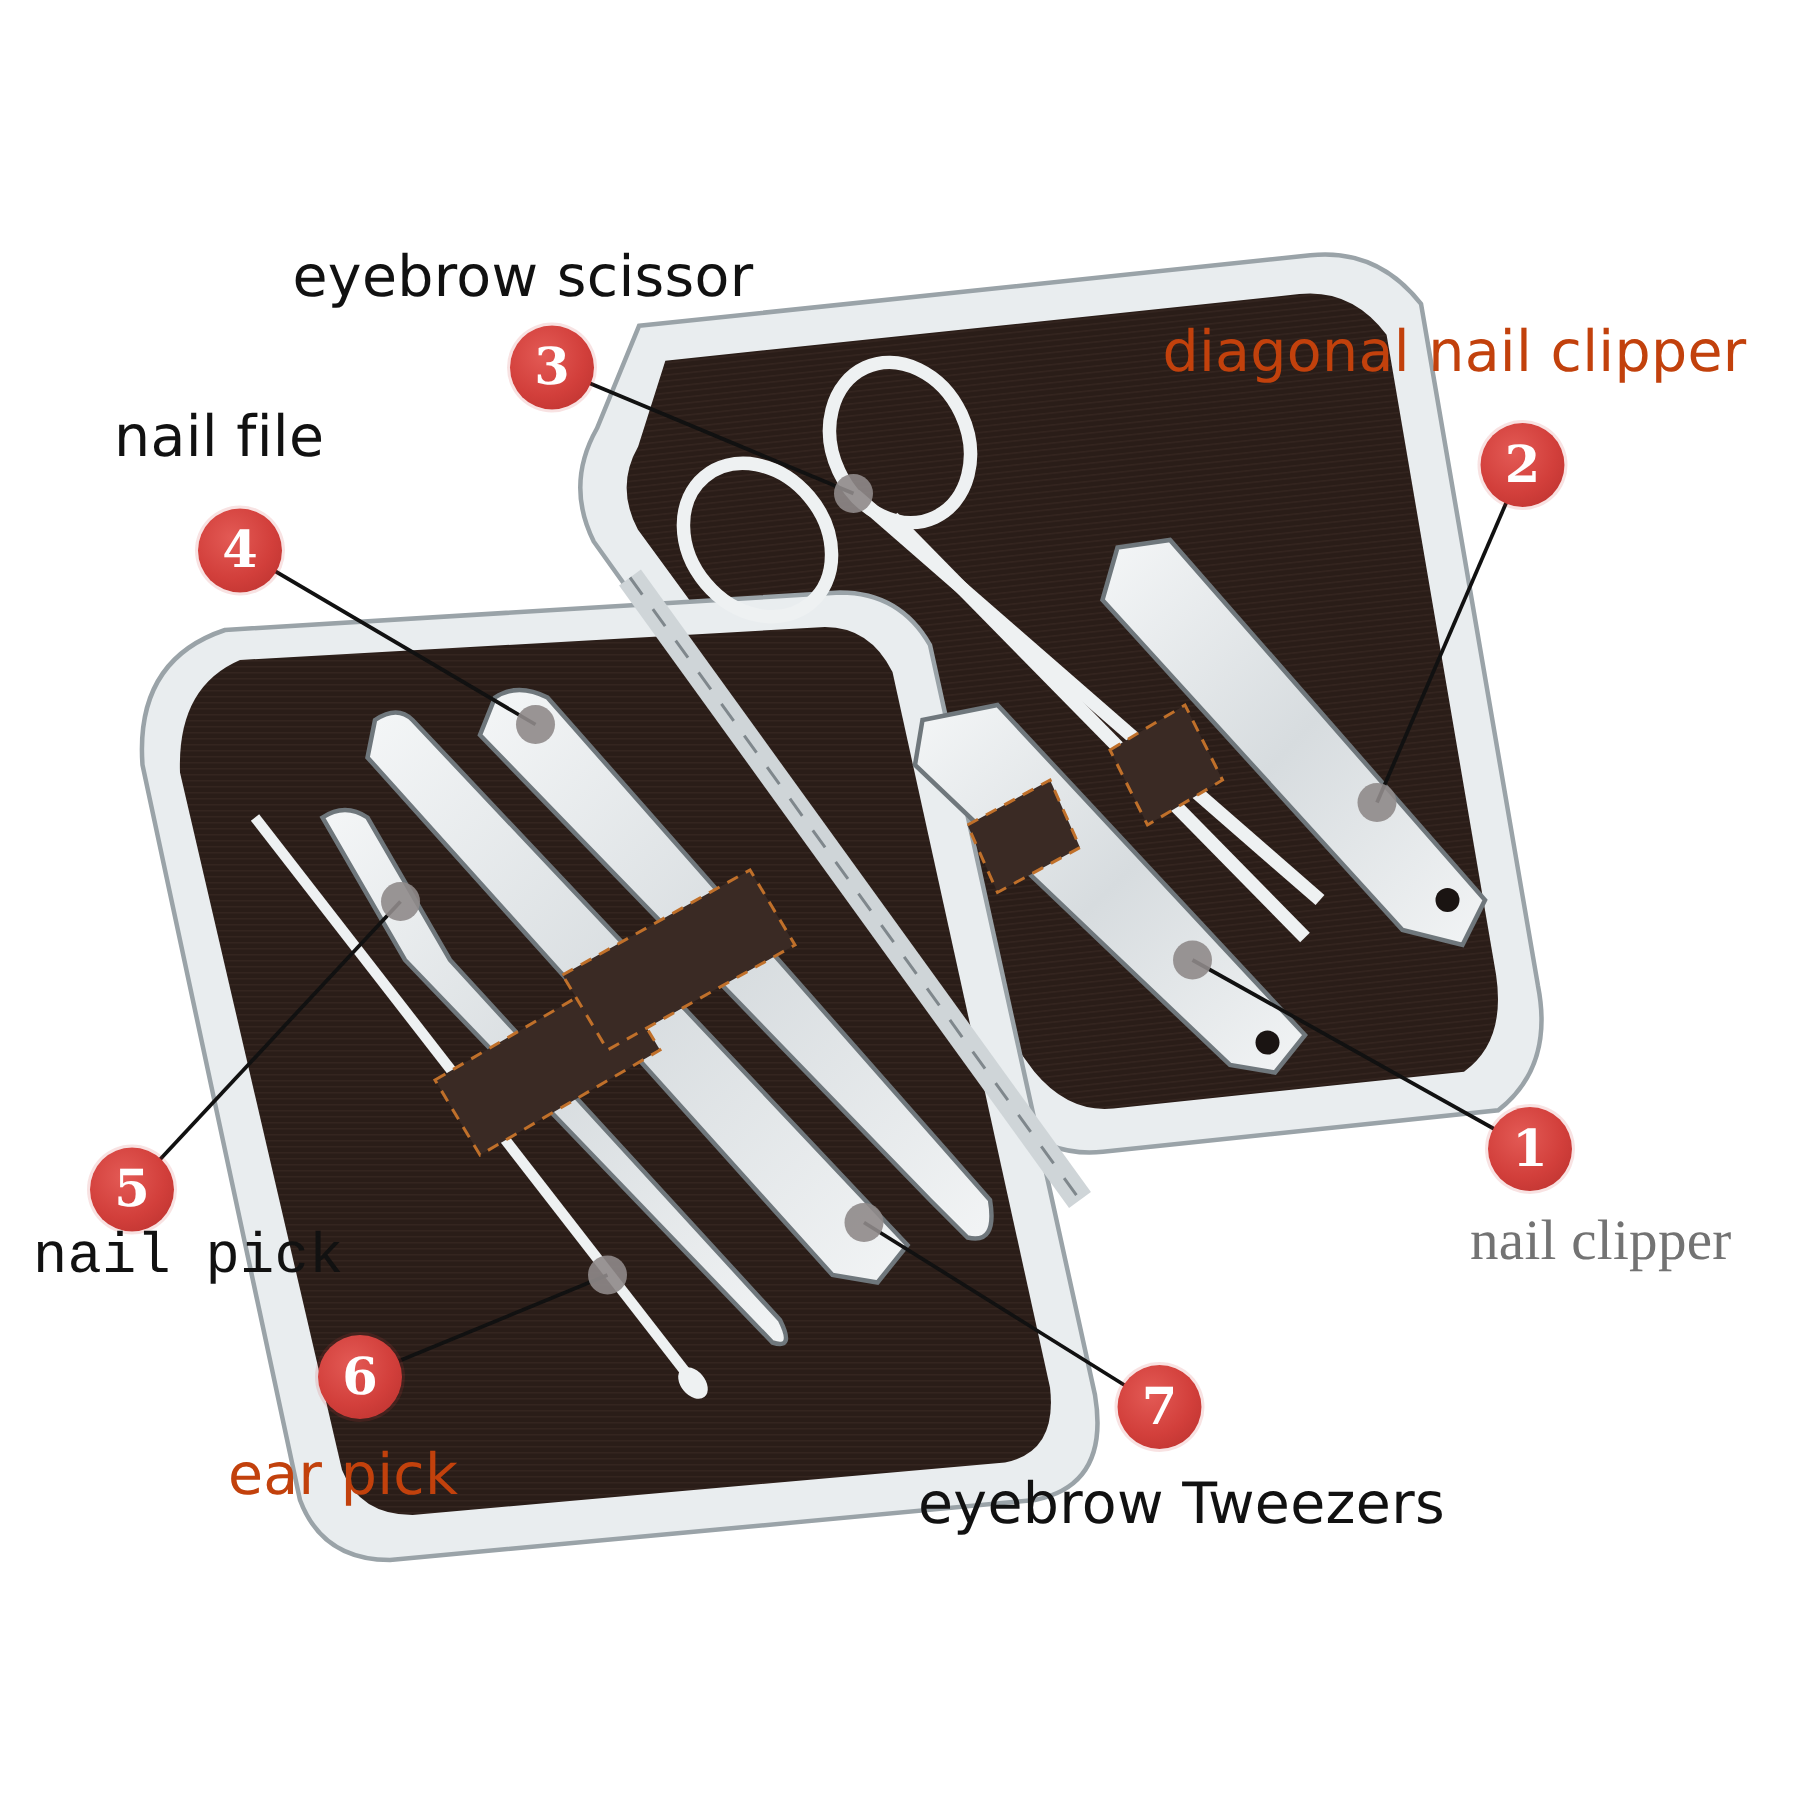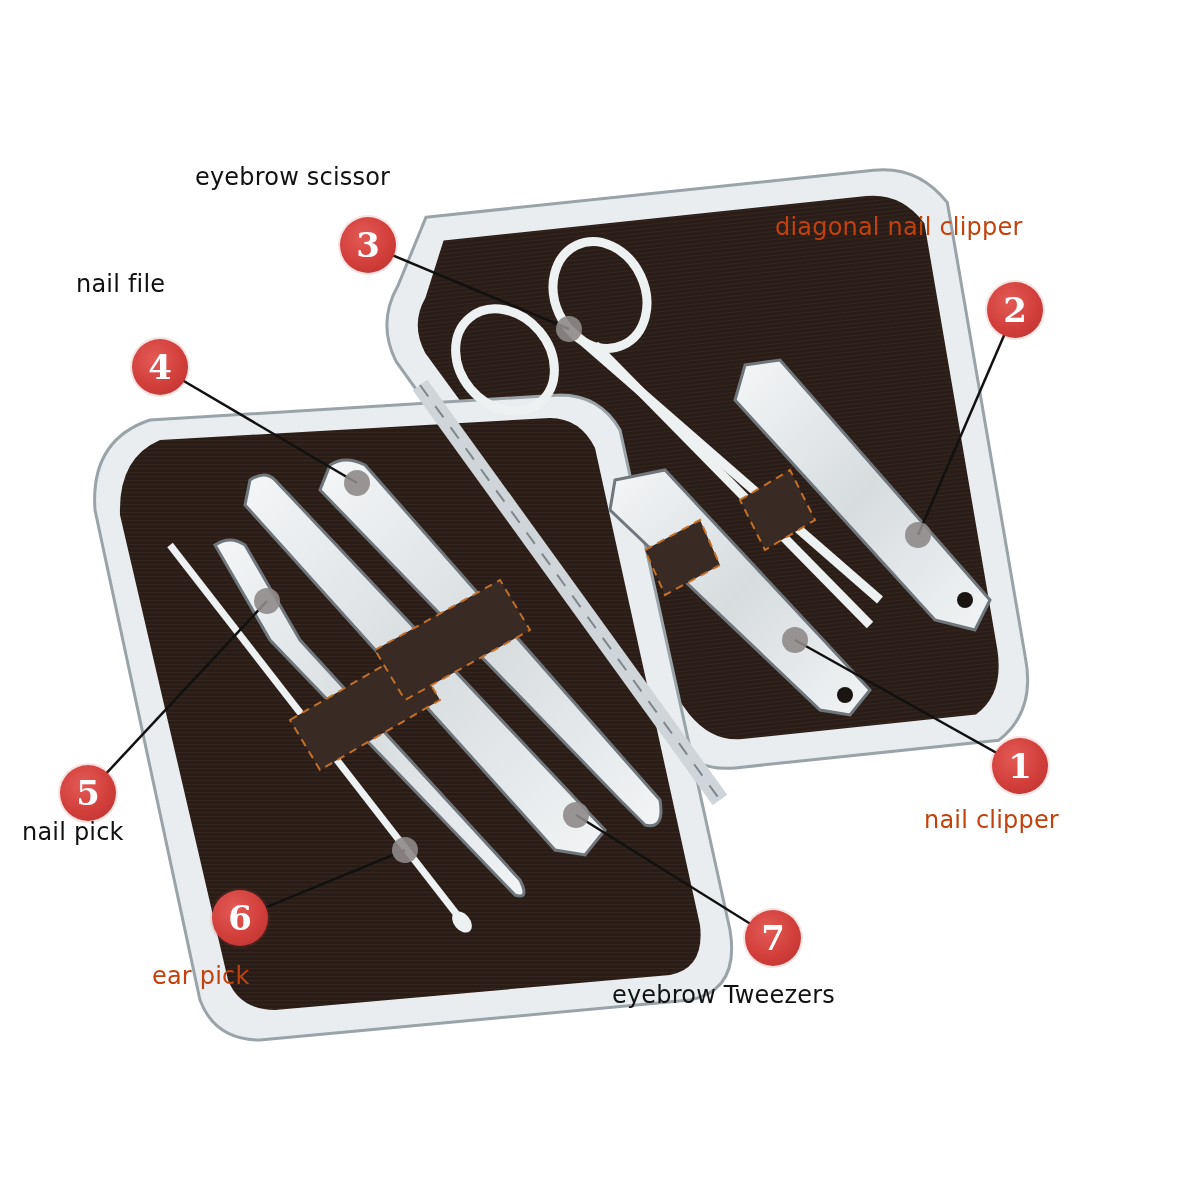--- a/index.html
+++ b/index.html
@@ -1,19 +1,19 @@
 <!DOCTYPE html>
 <html><head>
 <meta charset="utf-8">
 <style>
   html, body { margin: 0; padding: 0; background: #ffffff; }
   body { width: 1200px; height: 1200px; position: relative; overflow: hidden;
          font-family: "DejaVu Sans", "Liberation Sans", sans-serif; }
   #stage { position: absolute; left: 0; top: 0; width: 1200px; height: 1200px; }
-  .label { position: absolute; color: #111111; font-size: 24px; line-height: 1;
+  .label { position: absolute; color: #111111; font-size: 38px; line-height: 1;
            white-space: nowrap; letter-spacing: 0.2px; }
   .badge { position: absolute; width: 56px; height: 56px; border-radius: 50%;
            background: radial-gradient(circle at 40% 35%, #e35a55 0%, #d23f3b 55%, #b8302d 100%);
            color: #ffffff; font-family: "DejaVu Serif", "Liberation Serif", serif;
            font-weight: bold; font-size: 34px; display: flex; align-items: center;
            justify-content: center; box-shadow: 0 0 0 2px rgba(210,63,59,0.15); }
 </style>
 </head>
 <body>
 
@@ -101,27 +101,27 @@
       <line x1="88" y1="793" x2="267" y2="601" stroke="#111111" stroke-width="2.5"></line>
       <circle cx="267" cy="601" r="13" fill="#8f8a8a" opacity="0.9"></circle>
       <line x1="240" y1="918" x2="405" y2="850" stroke="#111111" stroke-width="2.5"></line>
       <circle cx="405" cy="850" r="13" fill="#8f8a8a" opacity="0.9"></circle>
       <line x1="773" y1="938" x2="576" y2="815" stroke="#111111" stroke-width="2.5"></line>
       <circle cx="576" cy="815" r="13" fill="#8f8a8a" opacity="0.9"></circle>
     </svg>
 
   <div id="callout-layer">
       <div class="badge" style="left: 992px; top: 738px;">1</div>
-      <div class="label" style="left: 924px; top: 808px; color: #c2410c;">nail clipper</div>
+      <div class="label" style="left: 980px; top: 808px; color: #737373; font-family: Liberation Serif, serif;">nail clipper</div>
       <div class="badge" style="left: 987px; top: 282px;">2</div>
       <div class="label" style="left: 775px; top: 215px; color: #c2410c;">diagonal nail clipper</div>
       <div class="badge" style="left: 340px; top: 217px;">3</div>
       <div class="label" style="left: 195px; top: 165px; color: rgb(17, 17, 17);">eyebrow scissor</div>
       <div class="badge" style="left: 132px; top: 339px;">4</div>
       <div class="label" style="left: 76px; top: 272px; color: rgb(17, 17, 17);">nail file</div>
       <div class="badge" style="left: 60px; top: 765px;">5</div>
-      <div class="label" style="left: 22px; top: 820px; color: rgb(17, 17, 17);">nail pick</div>
+      <div class="label" style="left: 22px; top: 820px; color: rgb(17, 17, 17); font-family: Liberation Mono, monospace;">nail pick</div>
       <div class="badge" style="left: 212px; top: 890px;">6</div>
       <div class="label" style="left: 152px; top: 964px; color: #c2410c;">ear pick</div>
       <div class="badge" style="left: 745px; top: 910px;">7</div>
       <div class="label" style="left: 612px; top: 983px; color: rgb(17, 17, 17);">eyebrow Tweezers</div>
     </div>
 </div>
 
 </body></html>

